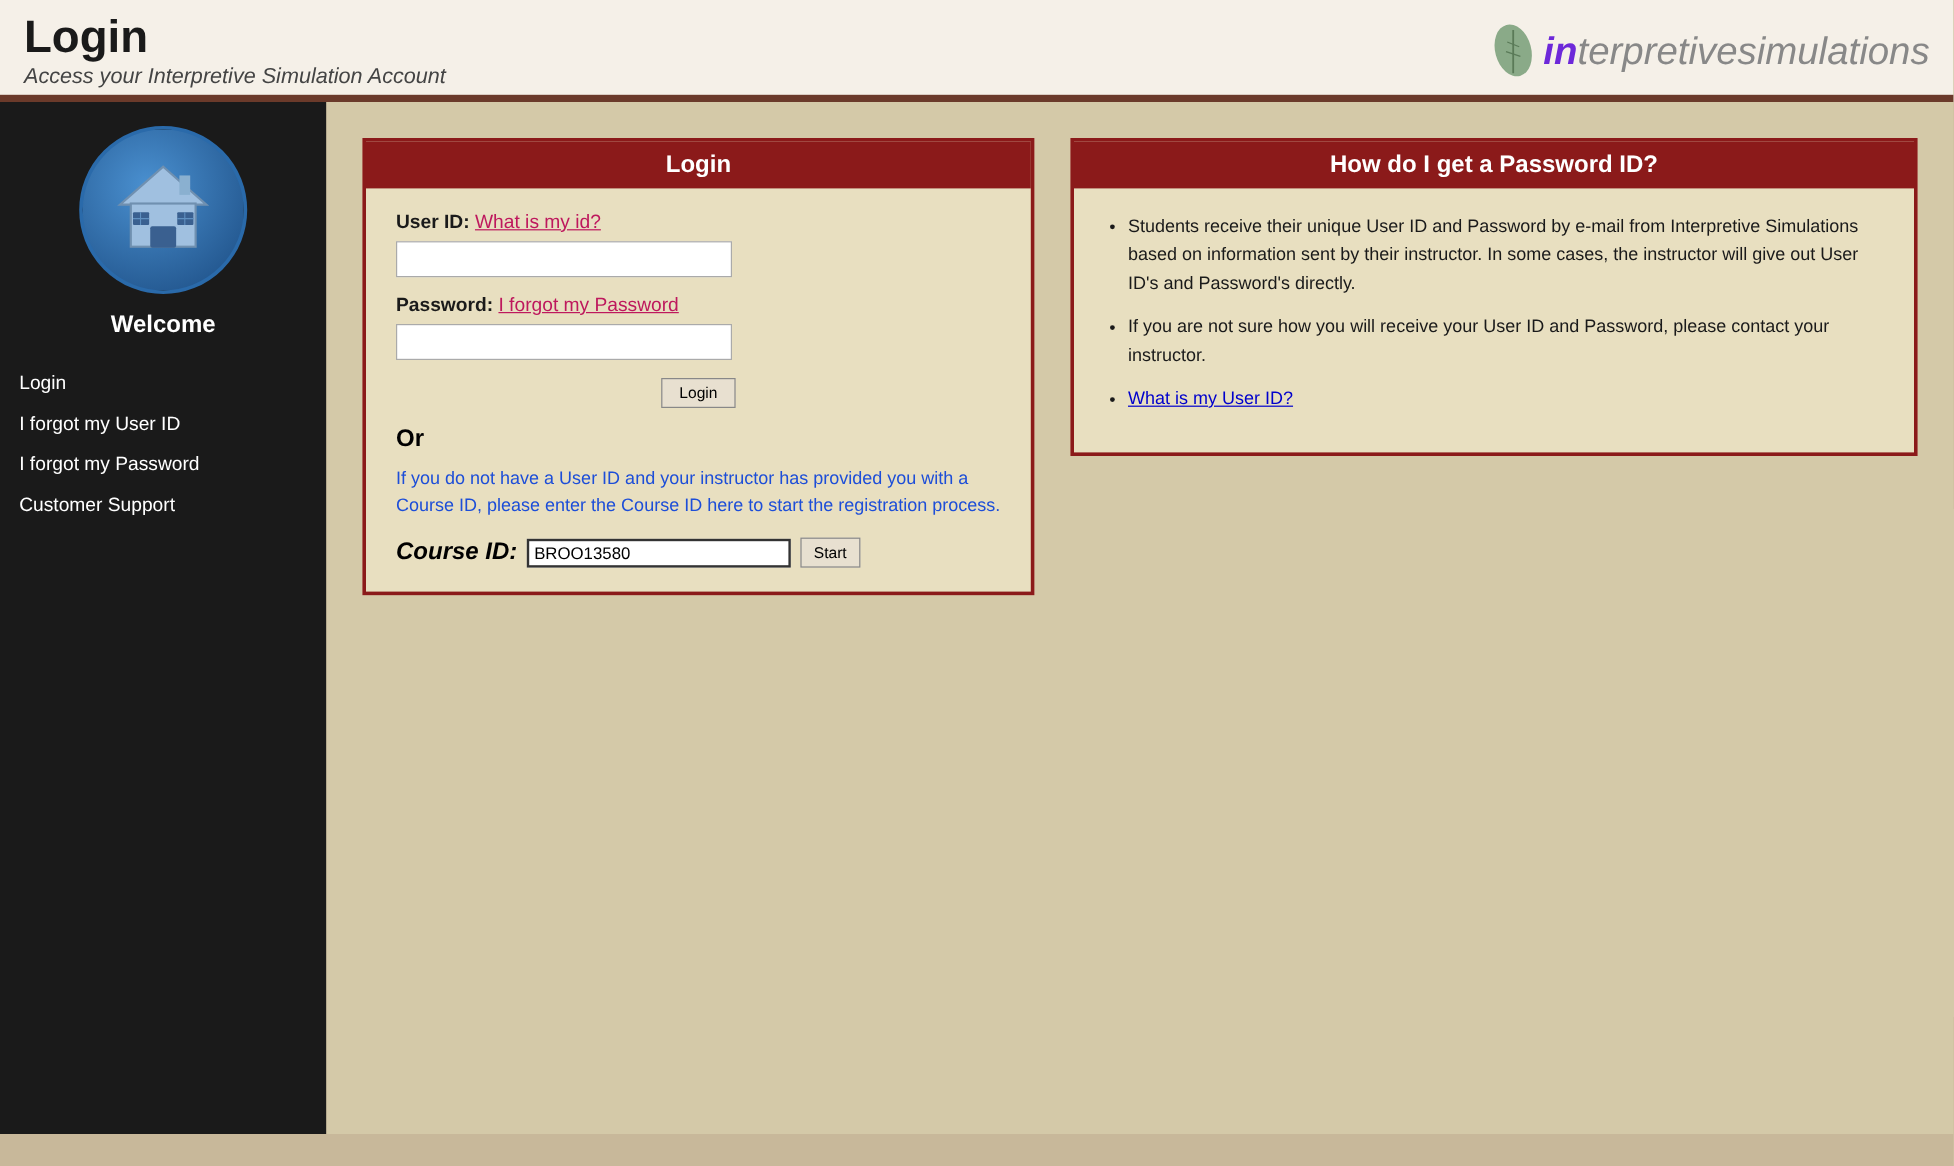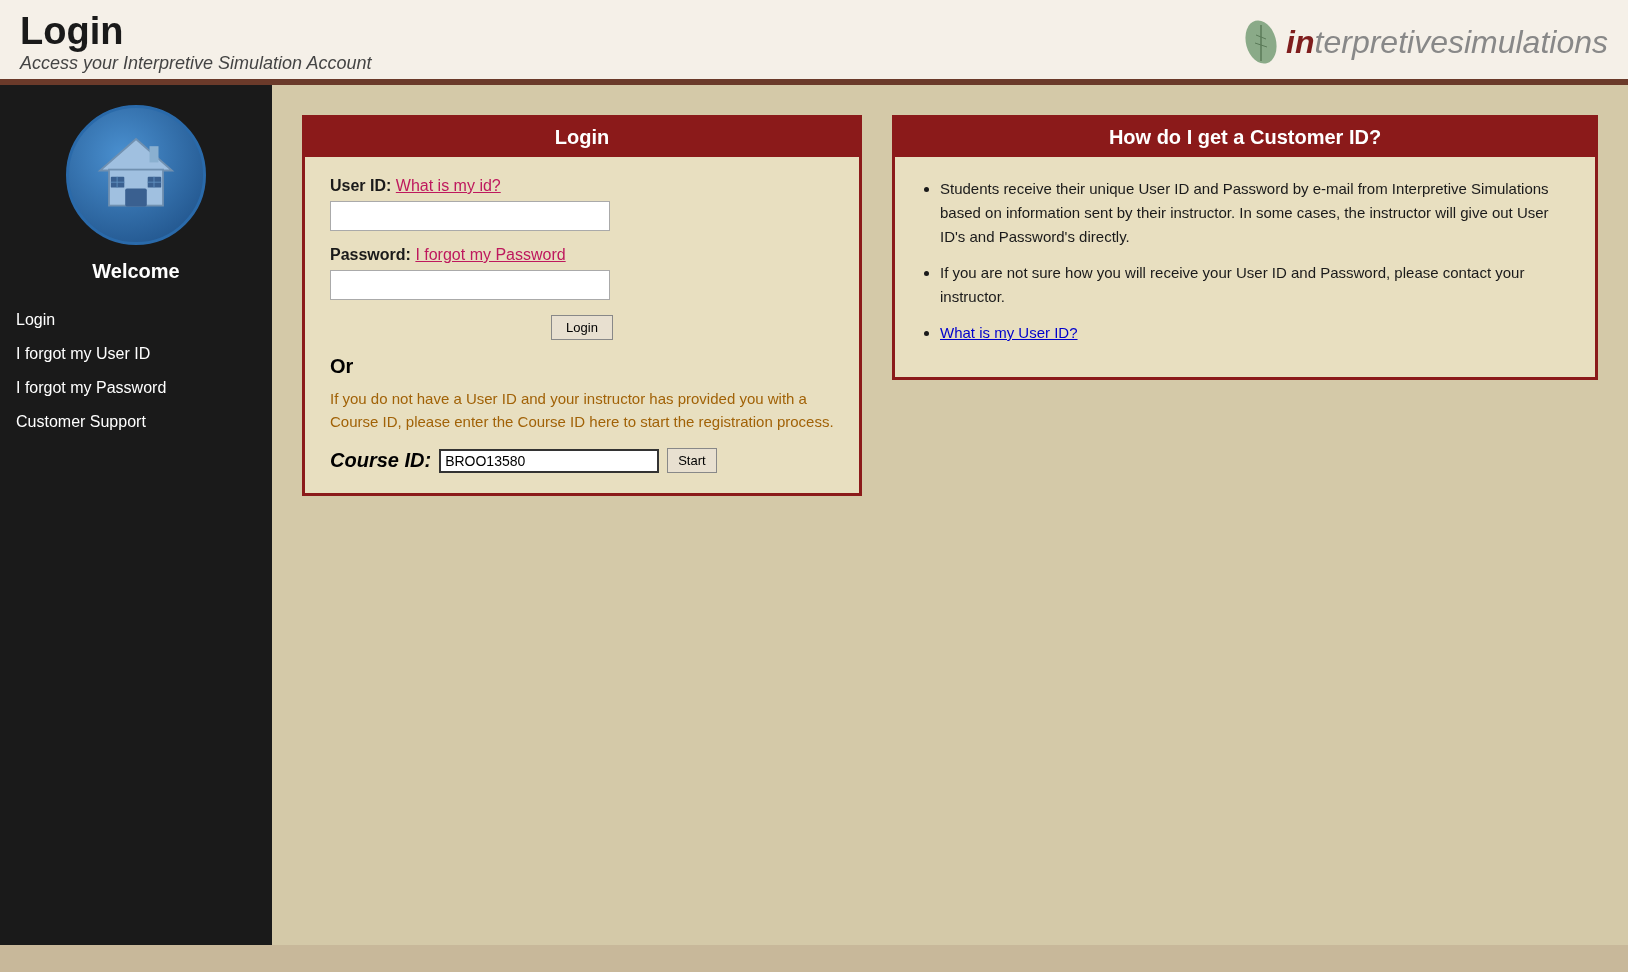--- a/index.html
+++ b/index.html
@@ -142,21 +142,21 @@
     }
     .or-text {
       font-size: 20px;
       font-weight: bold;
       margin-bottom: 10px;
     }
     .or-description {
       font-size: 15px;
       line-height: 1.5;
       margin-bottom: 15px;
-      color: #a16207;
+      color: #1d4ed8;
     }
     .course-id-row {
       display: flex;
       align-items: center;
       gap: 8px;
     }
     .course-id-label {
       font-weight: bold;
       font-size: 20px;
       white-space: nowrap;
@@ -225,21 +225,21 @@
     <h2>Access your Interpretive Simulation Account</h2>
   </div>
   <div class="logo-area">
     <svg class="logo-leaf" viewBox="0 0 40 50" xmlns="http://www.w3.org/2000/svg">
       <ellipse cx="20" cy="25" rx="15" ry="22" fill="#8aaa88" transform="rotate(-15 20 25)"></ellipse>
       <line x1="20" y1="8" x2="20" y2="44" stroke="#5a7a58" stroke-width="1.5"></line>
       <line x1="15" y1="18" x2="25" y2="22" stroke="#5a7a58" stroke-width="1"></line>
       <line x1="14" y1="26" x2="26" y2="30" stroke="#5a7a58" stroke-width="1"></line>
     </svg>
     <div style="font-size:32px; font-style:italic; color:#888;">
-      <span style="color:#7f1d1d; font-weight:bold; font-style:italic;">in</span><span>terpretivesimulations</span>
+      <span style="color:#6d28d9; font-weight:bold; font-style:italic;">in</span><span>terpretivesimulations</span>
     </div>
   </div>
 </div>
 
 <div class="main-container">
 
   <div class="sidebar">
     <div class="home-icon-circle">
       <svg class="house-svg" viewBox="0 0 100 100" xmlns="http://www.w3.org/2000/svg">
 
@@ -288,21 +288,21 @@
         <div class="or-description">If you do not have a User ID and your instructor has provided you with a Course ID, please enter the Course ID here to start the registration process.</div>
         <div class="course-id-row">
           <span class="course-id-label">Course ID:</span>
           <input class="course-id-input" type="text" value="BROO13580" style="">
           <button class="start-btn">Start</button>
         </div>
       </div>
     </div>
 
     <div class="info-box">
-      <div class="info-box-header">How do I get a Customer ID?</div>
+      <div class="info-box-header">How do I get a Password ID?</div>
       <div class="info-box-body">
         <ul>
           <li>
             <span>Students receive their unique User ID and Password by e-mail from Interpretive Simulations based on information sent by their instructor. In some cases, the instructor will give out User ID's and Password's directly.</span>
           </li>
           <li>
             <span>If you are not sure how you will receive your User ID and Password, please contact your instructor.</span>
           </li>
           <li>
             <a href="#">What is my User ID?</a>

